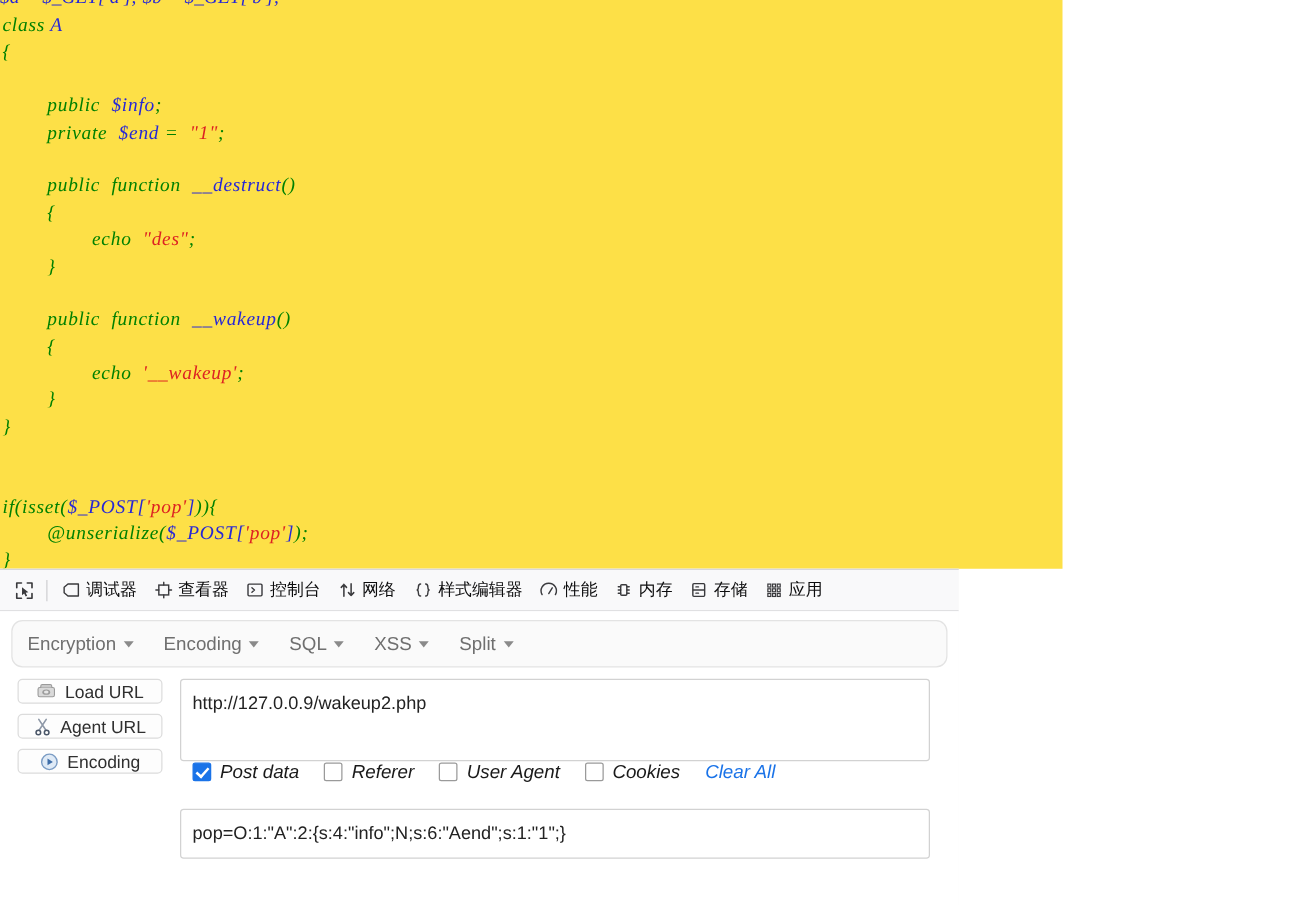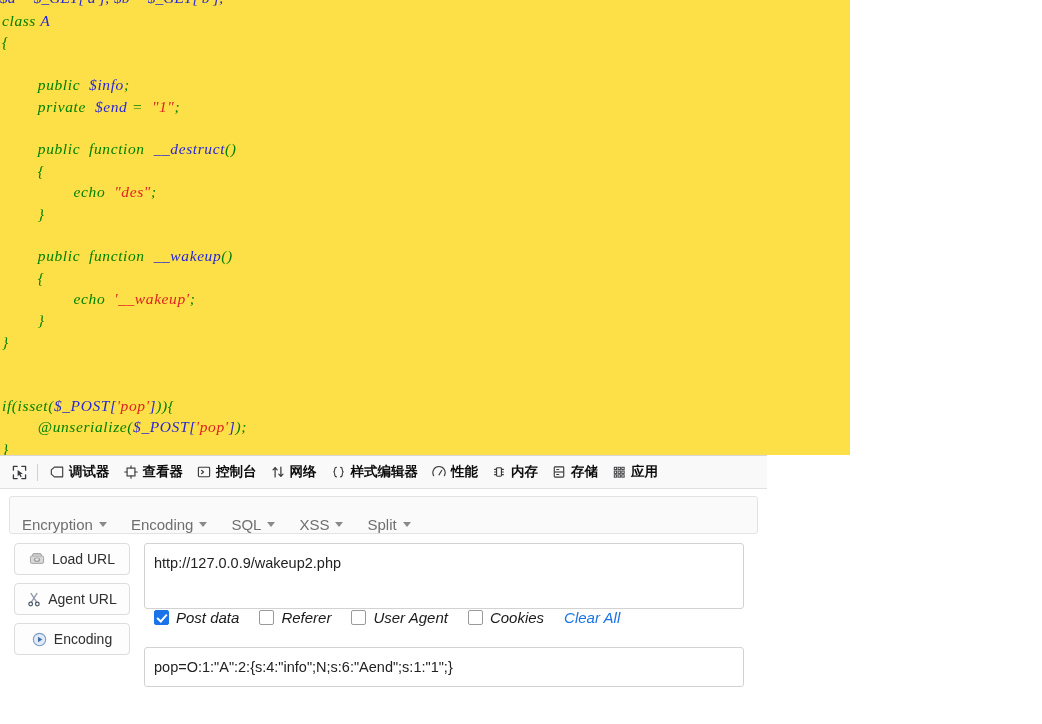--- a/index.html
+++ b/index.html
@@ -66,39 +66,38 @@
   .dt-sep {
     width: 1px; height: 17px; background: #d0d0d2; margin: 0 5px 0 2px;
     flex: none;
   }
   .dt-tab {
     display: flex; align-items: center; gap: 5px;
     height: 30px; padding: 0 7px;
     font-size: 13.5px; color: #0c0c0d;
     flex: none;
     font-family: "Liberation Sans", sans-serif;
-    font-weight: bold;
   }
   .dt-tab .ico { display: flex; align-items: center; flex: none; }
 
   
   #hackbar {
     position: absolute;
     left: 0; top: 489px;
     width: 767px; height: 235px;
     background: #ffffff;
     overflow: hidden;
   }
   #hb-menubar {
-    display: flex; align-items: flex-end;
+    display: flex; align-items: center;
     height: 38px;
     margin: 7px 9px 8px 9px;
     background: #fafafa;
     border: 1px solid #e3e3e3;
-    border-radius: 3px;
+    border-radius: 9px;
     padding-left: 12px;
   }
   .hb-menu {
     display: flex; align-items: center; gap: 6px;
     font-size: 15px; color: #6f6f6f;
     padding: 0 12px 0 0;
     margin-right: 12px;
     font-family: "Liberation Sans", sans-serif;
   }
   .caret {
@@ -112,21 +111,21 @@
   #hb-body {
     display: flex;
     margin: 9px 0 0 14px;
   }
   #hb-buttons {
     display: flex; flex-direction: column; gap: 8px;
     width: 116px; flex: none;
   }
   .hb-btn {
     display: flex; align-items: center; justify-content: center; gap: 7px;
-    height: 32px;
+    height: 20px;
     background: #fdfdfd;
     border: 1px solid #dcdcdc;
     border-radius: 4px;
     font-size: 14px; color: #2f2f2f;
     font-family: "Liberation Sans", sans-serif;
   }
   .hb-btn .bico { display: flex; align-items: center; flex: none; }
 
   #hb-fields {
     margin-left: 14px;

